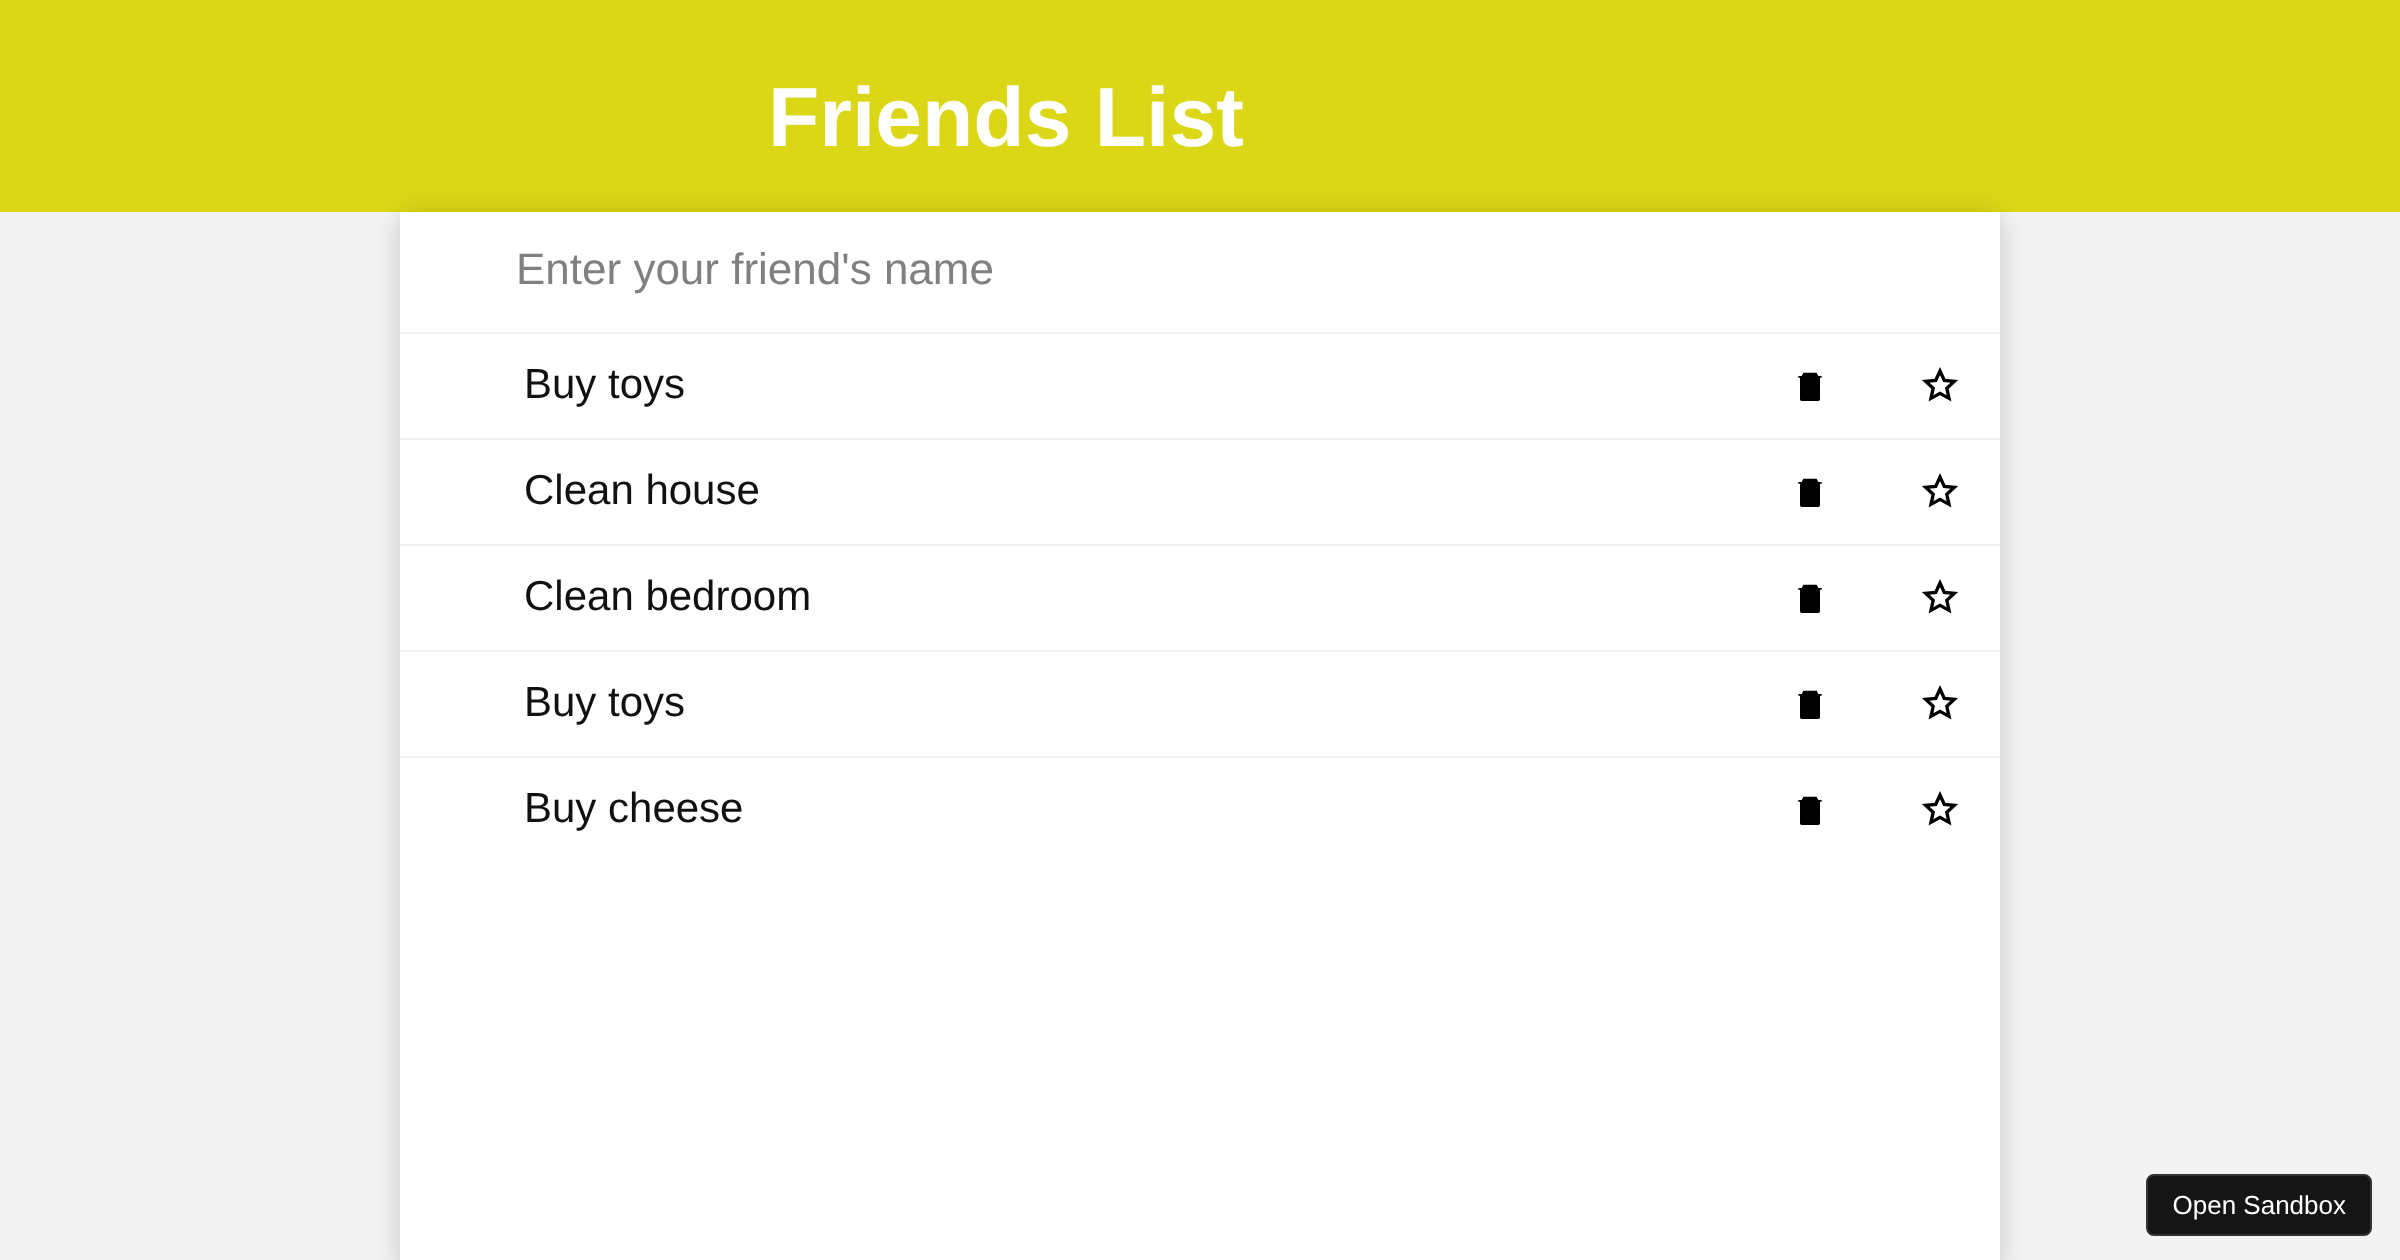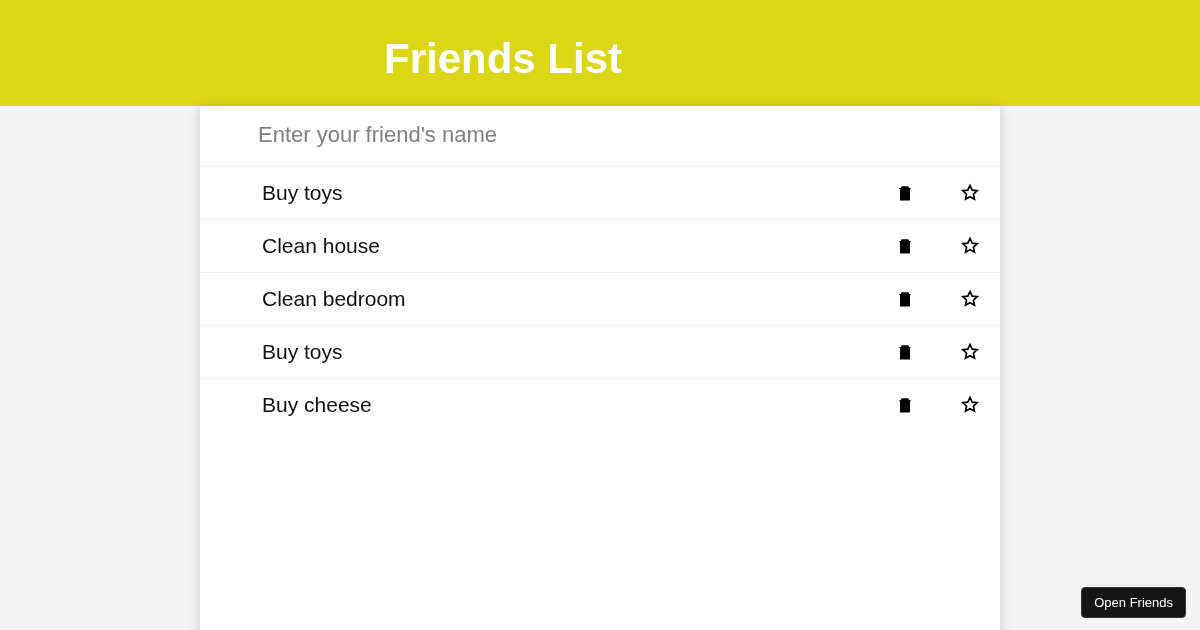--- a/index.html
+++ b/index.html
@@ -167,13 +167,13 @@
         </span>
         <span class="icon-btn">
           <svg viewBox="0 0 24 24">
             <path fill="none" stroke="#000" stroke-width="2" d="M12 3l2.6 5.6 6 .6-4.5 4.2 1.3 6-5.4-3-5.4 3 1.3-6L3.4 9.2l6-.6L12 3z"></path>
           </svg>
         </span>
       </li>
     </ul>
 </div>
 
-<button class="sandbox-btn">Open Friends</button>
+<button class="sandbox-btn">Open Sandbox</button>
 
 </body></html>

